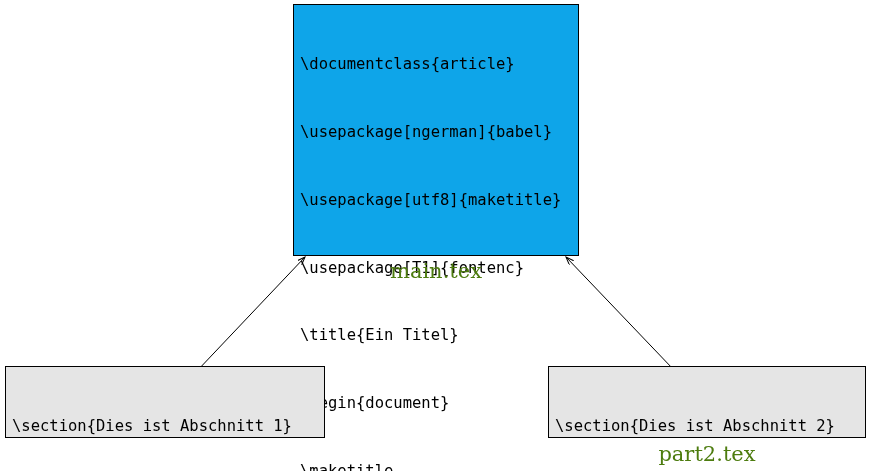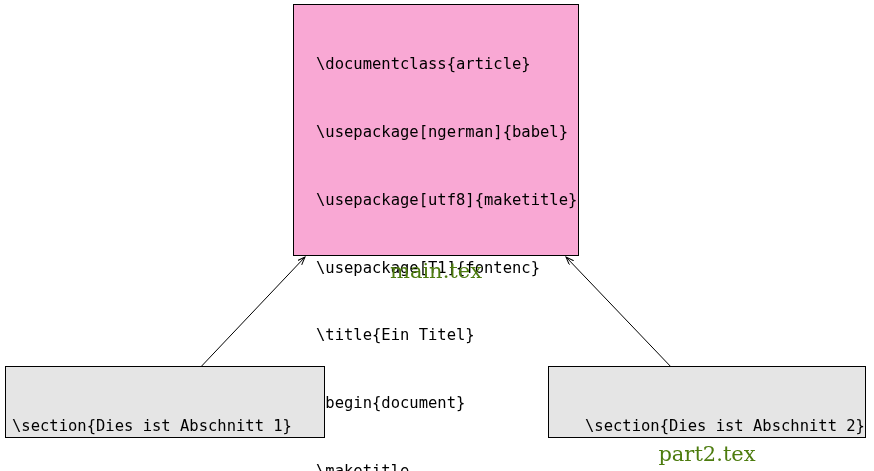--- a/index.html
+++ b/index.html
@@ -29,22 +29,21 @@
     height: 471px;
     pointer-events: none;
   }
   .node {
     position: absolute;
     box-sizing: border-box;
     border: 1px solid #000000;
     background: #e5e5e5;
   }
   .node.shaded {
-    background: #f9a8d4;
-    padding-left: 16px;
+    background: #0ea5e9;
   }
   .code {
     font-family: "DejaVu Sans Mono", monospace;
     font-size: 15.5px;
     line-height: 22.6px;
     color: #000000;
     white-space: pre;
     padding: 3px 0 3px 6px;
   }
   .code .line {
@@ -85,21 +84,20 @@
     top: 442px;
     width: 320px;
   }
 
   
   #node-part2 {
     left: 548px;
     top: 366px;
     width: 318px;
     height: 72px;
-    padding-left: 30px;
   }
   #caption-part2 {
     left: 548px;
     top: 442px;
     width: 318px;
   }
 </style>
 </head>
 <body>
 

